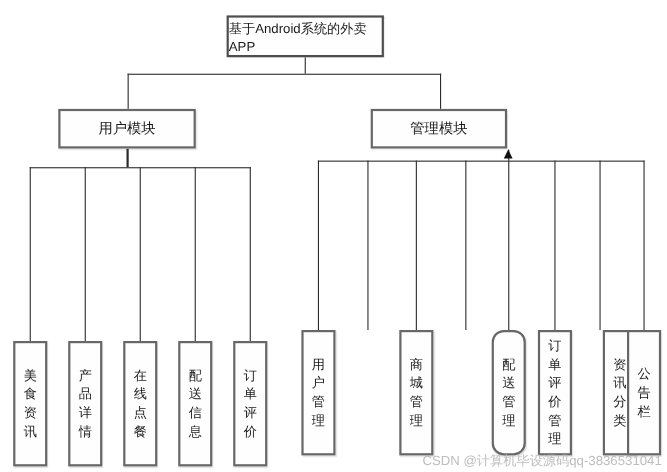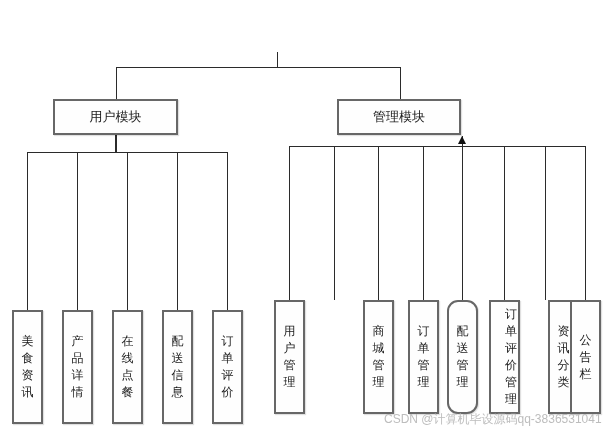--- a/index.html
+++ b/index.html
@@ -93,20 +93,23 @@
   <div class="line" style="left:378px;top:146px;width:1px;height:154px;"></div>
   <div class="line" style="left:423px;top:146px;width:1px;height:154px;"></div>
   <div class="line" style="left:462px;top:146px;width:1px;height:154px;"></div>
   <div class="line" style="left:504px;top:146px;width:1px;height:154px;"></div>
   <div class="line" style="left:545px;top:146px;width:1px;height:154px;"></div>
   <div class="line" style="left:585px;top:146px;width:1px;height:154px;"></div>
 
   <div class="line" style="left:462px;top:136px;width:1px;height:10px;"></div>
   <div class="arrowhead" style="left:458px;top:136px;"></div>
 
+  <div class="box title-box">
+    <span>基于Android系统的外卖APP</span>
+  </div>
 
   <div class="box module-box" style="left:53px;top:99px;width:125px;height:36px;">
     <span>用户模块</span>
   </div>
 
   <div class="box module-box" style="left:337px;top:99px;width:124px;height:36px;">
     <span>管理模块</span>
   </div>
 
   <div class="box leaf leaf-left" style="left:12px;">
@@ -124,27 +127,24 @@
   <div class="box leaf leaf-left" style="left:212px;">
     <span class="vtext">订单评价</span>
   </div>
 
   <div class="box leaf leaf-right" style="left:274px;">
     <span class="vtext">用户管理</span>
   </div>
   <div class="box leaf leaf-right" style="left:363px;">
     <span class="vtext">商城管理</span>
   </div>
-  <div class="box leaf leaf-right" style="left:408px;">
-    <span class="vtext">订单管理</span>
-  </div>
   <div class="box leaf leaf-right" style="left:447px;border-radius:11px;">
     <span class="vtext">配送管理</span>
   </div>
-  <div class="box leaf leaf-right" style="left:489px;justify-content:flex-end;">
+  <div class="box leaf leaf-right" style="left:489px;">
     <span class="vtext">订单评价管理</span>
   </div>
   <div class="box leaf leaf-right" style="left:548px;">
     <span class="vtext">资讯分类</span>
   </div>
   <div class="box leaf leaf-right" style="left:570px;">
     <span class="vtext">公告栏</span>
   </div>
 
   <div class="watermark">CSDN @计算机毕设源码qq-3836531041</div>

